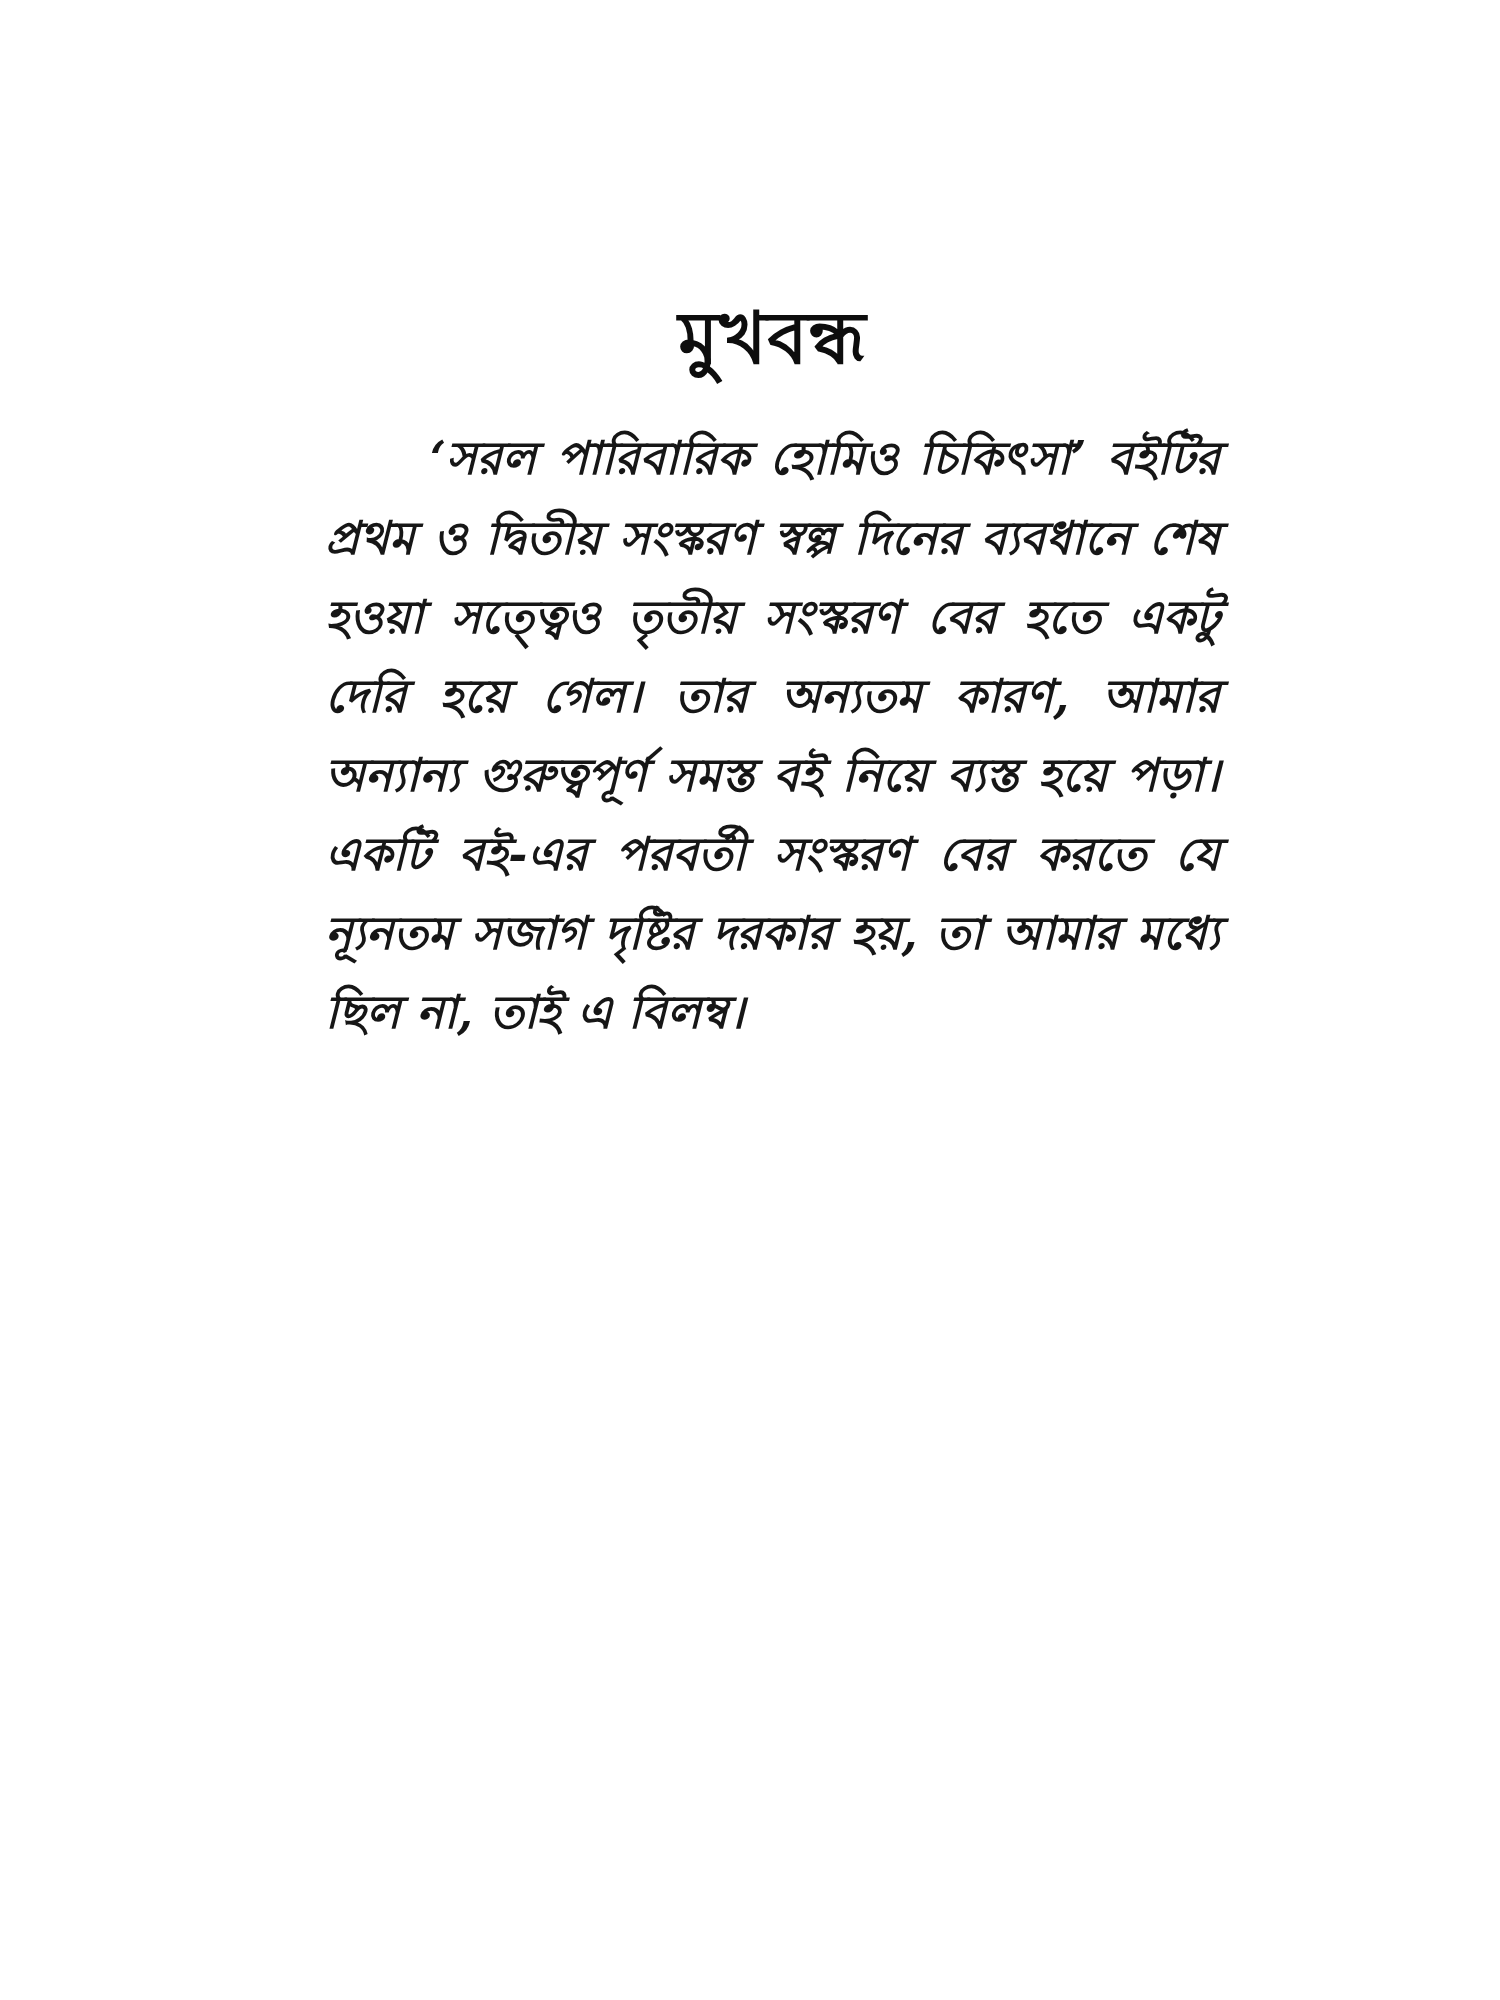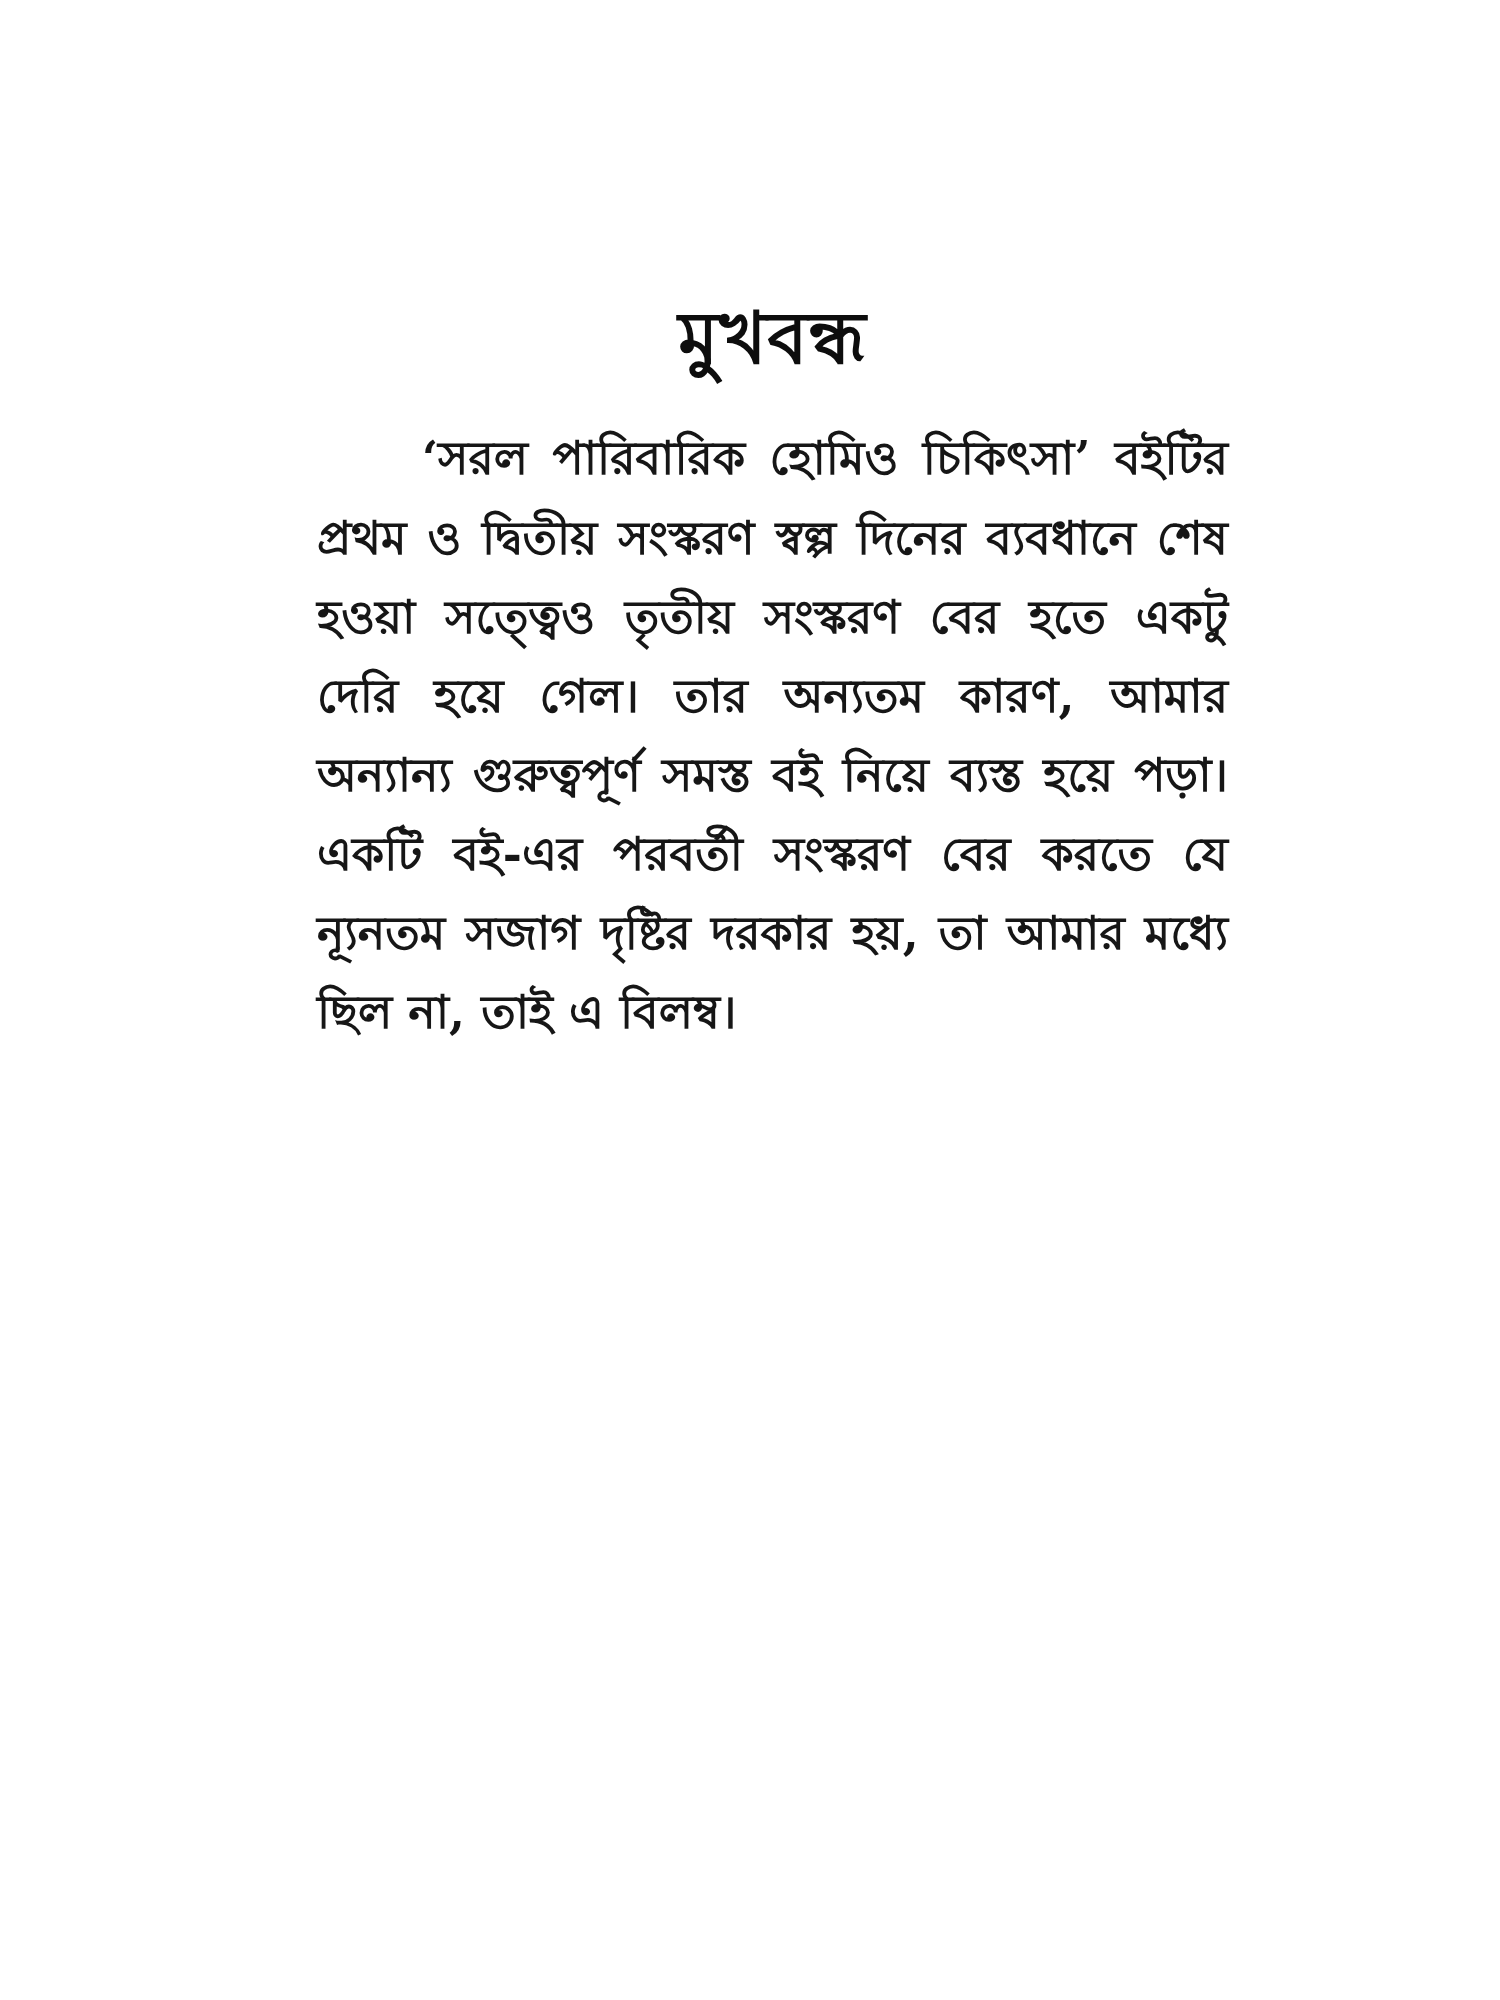--- a/index.html
+++ b/index.html
@@ -33,22 +33,23 @@
     line-height: 1.2;
   }
   .body-text {
     font-size: 46px;
     font-weight: 700;
     line-height: 1.72;
     text-align: justify;
     color: #161616;
   }
   .body-text p {
-    margin: 8px;
+    margin: 16px;
     text-indent: 105px;
+    font-style: italic;
   }
   .body-text p + p {
     margin-top: 6px;
   }
 </style>
 </head>
 <body>
 
 <div class="scan-page">
   <div class="page-inner">

